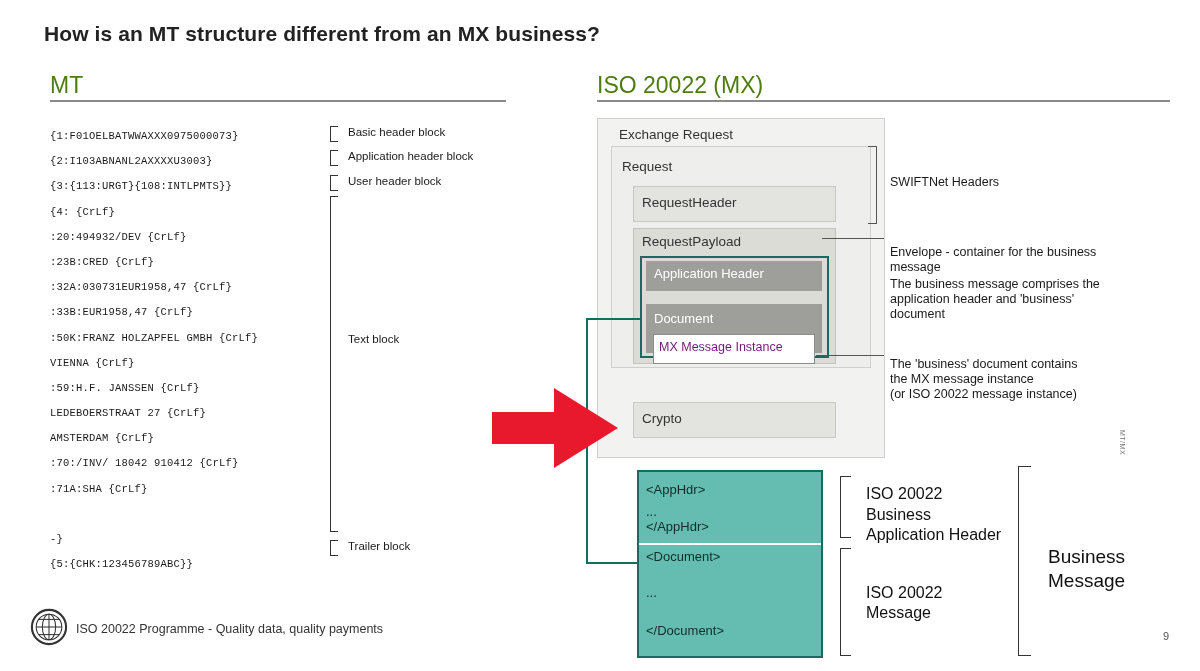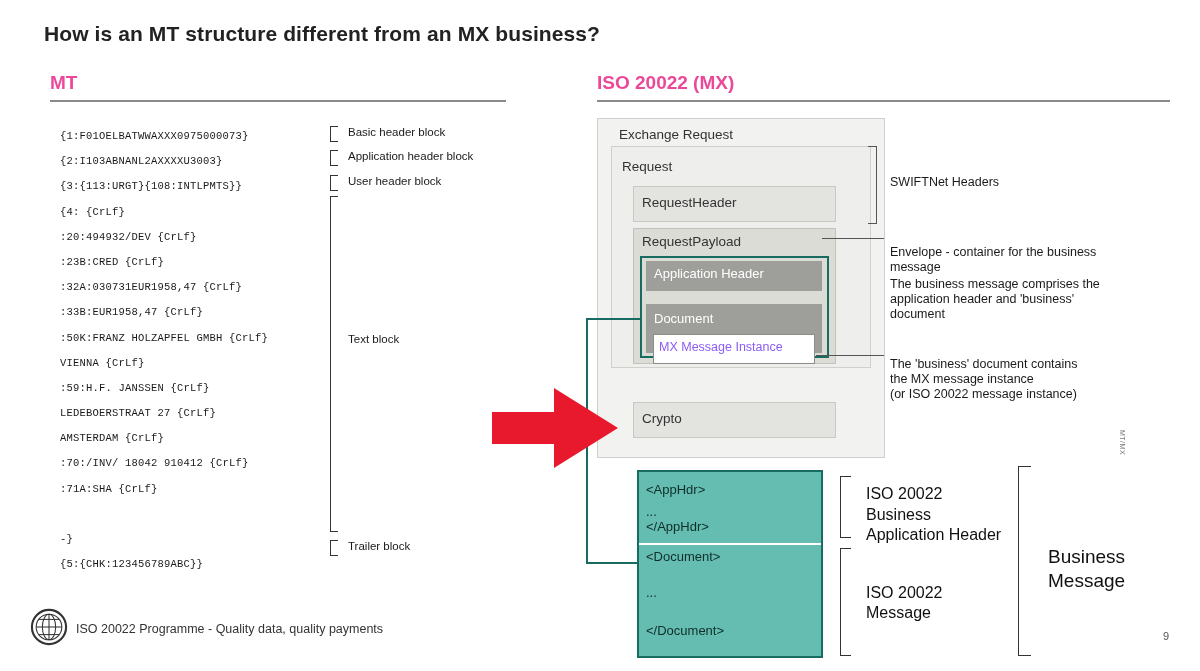--- a/index.html
+++ b/index.html
@@ -21,36 +21,36 @@
     position: absolute;
     left: 44px;
     top: 22px;
     font-size: 21px;
     font-weight: bold;
     color: #222222;
     letter-spacing: 0.1px;
   }
   .col-head {
     position: absolute;
-    font-size: 19px;
-    font-weight: bold;
-    color: #ec4899;
+    font-size: 23px;
+    font-weight: normal;
+    color: #4d7c0f;
   }
   .col-rule {
     position: absolute;
     height: 2px;
     background: #8a8a8a;
   }
   
   #mt-head { left: 50px; top: 72px; }
   #mt-rule { left: 50px; top: 100px; width: 456px; }
 
   .mt-lines {
     position: absolute;
-    left: 60px;
+    left: 50px;
     top: 124px;
     width: 290px;
     font-family: "Liberation Mono", monospace;
     font-size: 10.5px;
     color: #1a1a1a;
     letter-spacing: 0.2px;
   }
   .mt-line { height: 25.2px; line-height: 25.2px; white-space: pre; }
 
   .mt-label {
@@ -124,21 +124,21 @@
     background: #9e9e9a;
   }
   #document-label {
     position: absolute; left: 654px; top: 311px; font-size: 13px; color: #ffffff;
   }
   #mx-instance {
     left: 653px; top: 334px; width: 162px; height: 30px;
     background: #ffffff; border: 1px solid #8c8c88;
   }
   #mx-instance-label {
-    position: absolute; left: 659px; top: 340px; font-size: 12.5px; color: #8b5cf6;
+    position: absolute; left: 659px; top: 340px; font-size: 12.5px; color: #701a75;
   }
   #crypto-box {
     left: 633px; top: 402px; width: 203px; height: 36px;
     background: #e3e3df; border: 1px solid #c9c9c4;
   }
   #crypto-label {
     position: absolute; left: 642px; top: 411px; font-size: 13.5px; color: #333;
   }
 
   

